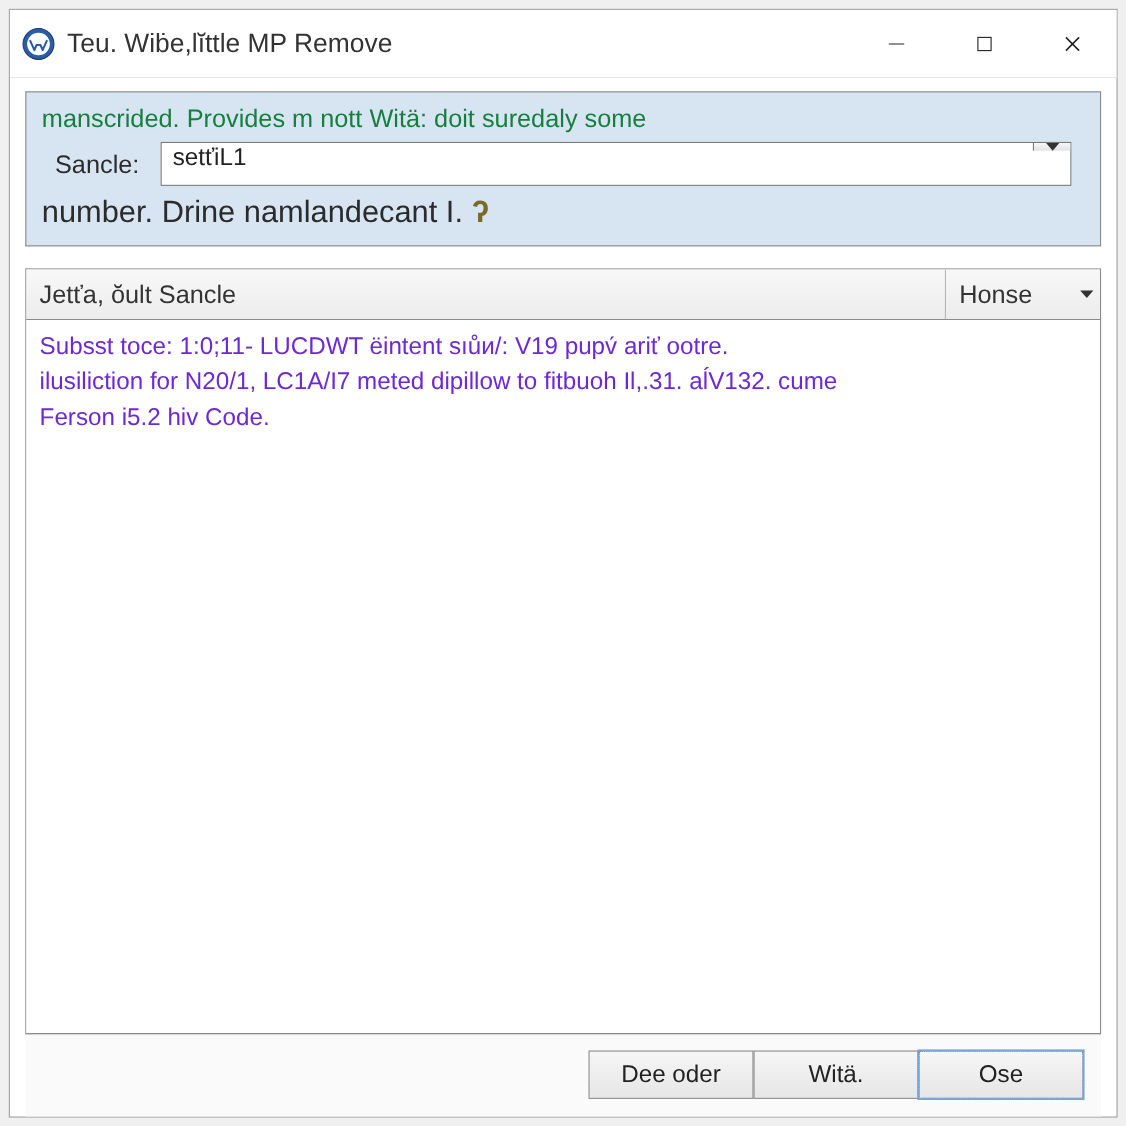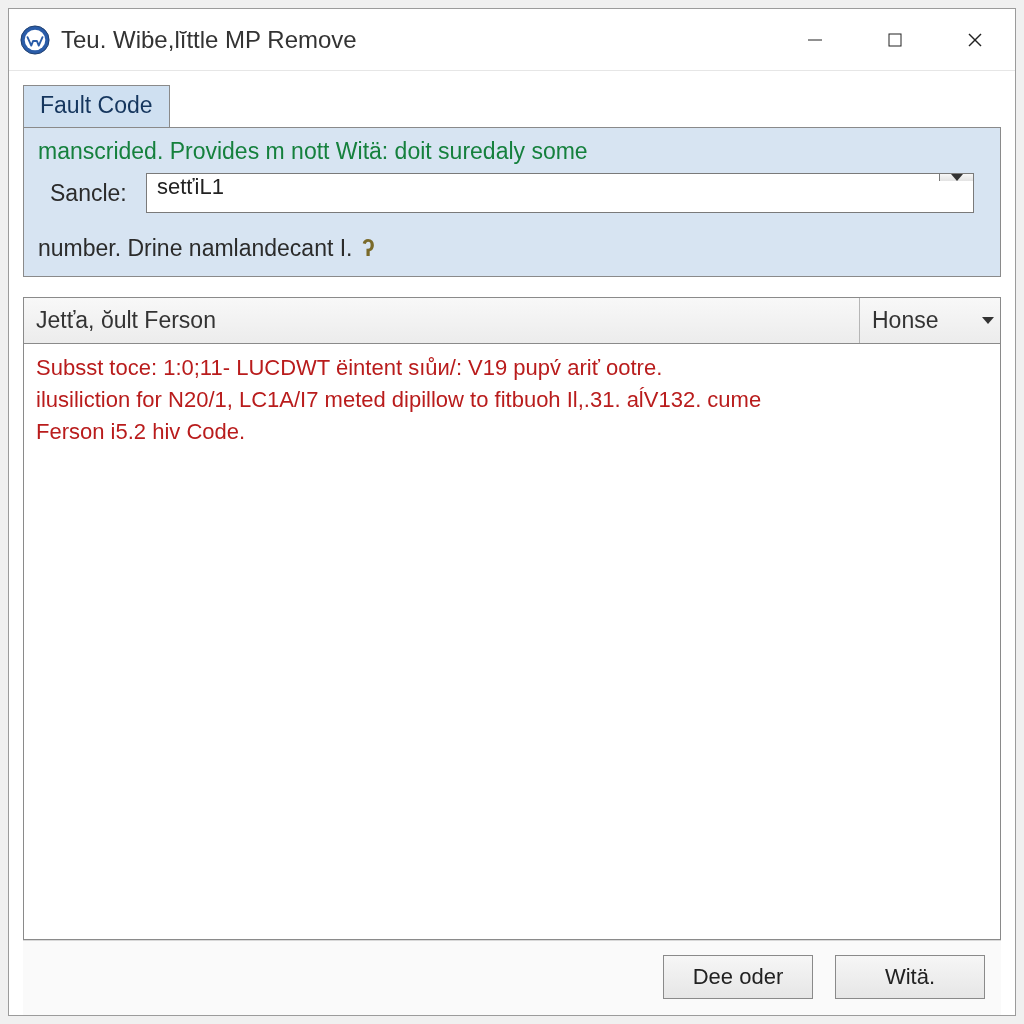--- a/index.html
+++ b/index.html
@@ -122,23 +122,23 @@
     display: flex; align-items: center; justify-content: center;
     cursor: pointer;
   }
   .arrow-glyph {
     width: 0; height: 0;
     border-left: 6px solid transparent;
     border-right: 6px solid transparent;
     border-top: 7px solid #333;
   }
   .subline {
-    font-size: 23px;
+    font-size: 28px;
     color: #2b2b2b;
-    margin-top: 22px;
+    margin-top: 8px;
     display: flex; align-items: center;
   }
   .subline .help-icon {
     display: inline-flex; align-items: center; justify-content: center;
     width: 20px; height: 24px;
     margin-left: 6px;
     color: #7a6a2a;
     font-weight: bold;
   }
 
@@ -167,30 +167,29 @@
   .th.col1 { width: 240px; }
   .th.col2 { flex: 1; }
   .th.col3 { width: 140px; border-right: none; justify-content: space-between; cursor: pointer; gap: 36px; }
   .th.col3 .arrow-glyph { margin-left: 8px; }
   .tbody {
     flex: 1;
     padding: 8px 12px;
     background: #fff;
     font-size: 22px;
     line-height: 1.45;
-    color: #b91c1c;
+    color: #6d28d9;
     overflow: auto;
   }
 
   
   .footer {
     padding: 14px 16px 16px 0;
     display: flex;
     justify-content: flex-end;
-    gap: 22px;
     border-top: 1px solid #d8d8d8;
     background: #fafafa;
   }
   .btn {
     min-width: 150px;
     height: 44px;
     display: flex; align-items: center; justify-content: center;
     border: 1px solid #8a8a8a;
     background: linear-gradient(#f6f6f6,#e6e6e6);
     font-size: 22px;
@@ -232,53 +231,51 @@
         <svg viewBox="0 0 18 18">
             <line x1="3" y1="3" x2="15" y2="15"></line>
             <line x1="15" y1="3" x2="3" y2="15"></line>
           </svg>
       </div>
     </div>
   </div>
 
   <div class="content">
 
-    <div class="tabrow">
-      <div class="tab">Fault Code</div>
-    </div>
 
     <div class="headerpanel">
       <div class="desc">manscrided. Provides m nott Witä: doit suredaly some</div>
       <div class="fieldrow">
         <label>Sancle:</label>
         <div class="combo">
           <input type="text" value="setťiL1" style="">
           <div class="arrow">
             <span class="arrow-glyph"></span>
           </div>
         </div>
       </div>
       <div class="subline">
         <span>number. Drine namlandecant I.</span>
         <span class="help-icon">ʔ</span>
       </div>
     </div>
 
     <div class="tablewrap">
       <div class="thead">
-        <div class="th col2">Jetťa, ŏult Ferson</div>
+        <div class="th col2">Jetťa, ŏult Sancle</div>
         <div class="th col3">
           <span>Honse</span>
           <span class="arrow-glyph"></span>
         </div>
       </div>
       <div class="tbody" style="white-space: pre-line;">Subsst toce: 1:0;11- LUCDWT ëintent sıůи/: V19 pupv́ ariť ootre.
 ilusiliction for N20/1, LC1A/I7 meted dipillow to fitbuoh Il,.31. aĺV132. cume
 Ferson i5.2 hiv Code.</div>
     </div>
 
     <div class="footer">
       <div class="btn">Dee oder</div>
       <div class="btn">Witä.</div>
+      <div class="btn default">Ose</div>
     </div>
 
   </div>
 </div>
 
 </body></html>

